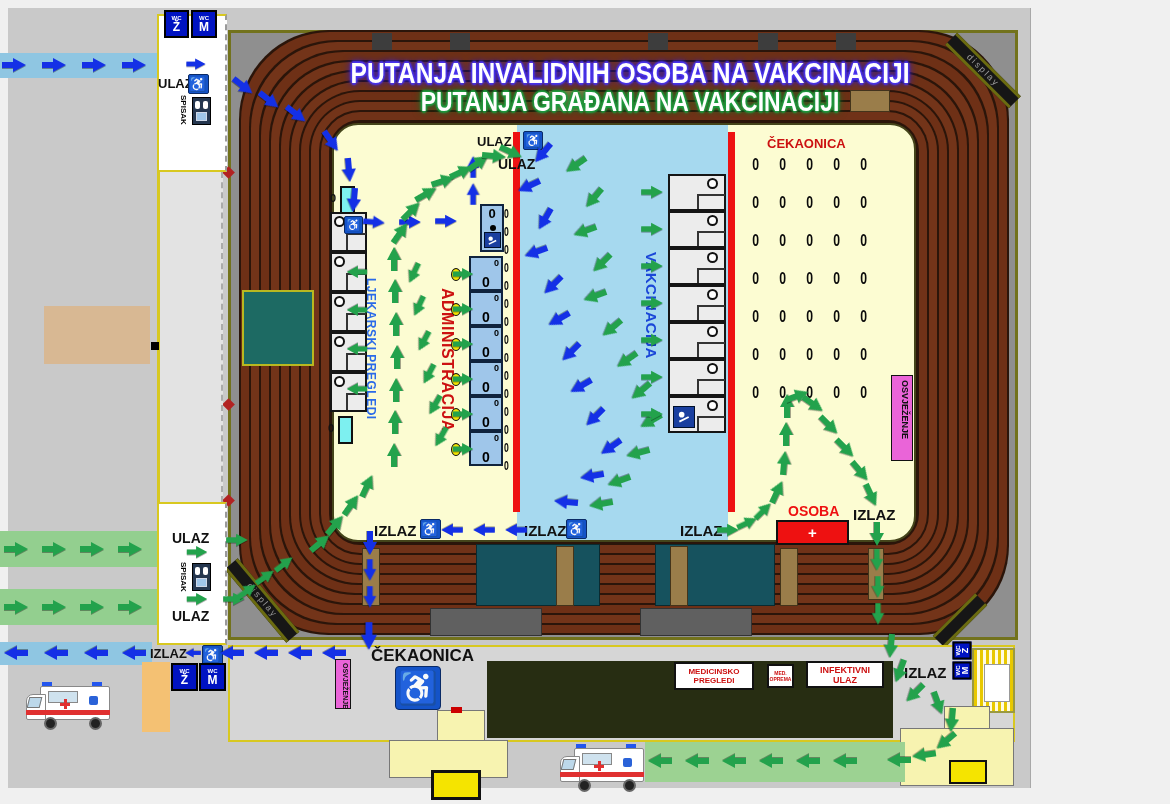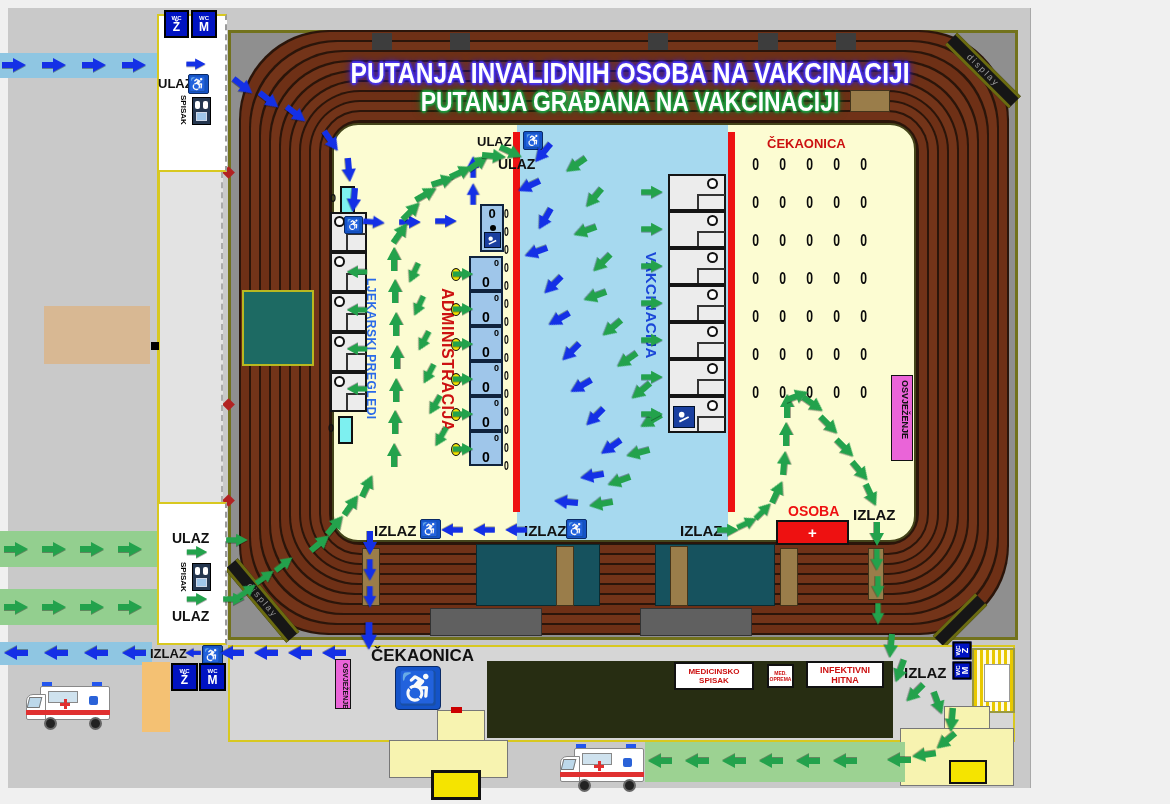--- a/index.html
+++ b/index.html
@@ -209,27 +209,27 @@
   <div class="osv" style="left:335px;top:659px;width:16px;height:50px;">
     <span class="rot90" style="left:13px;top:3px;font-size:7px;color:#111;">OSVJEŽENJE</span>
   </div>
   <div class="lab" style="left:371px;top:646px;font-size:17px;">ČEKAONICA</div>
   <div class="wch" style="left:395px;top:666px;width:44px;height:42px;font-size:32px;border-radius:4px;">
       <span>♿</span>
     </div>
 
   <div class="dark" style="left:487px;top:661px;width:406px;height:77px;"></div>
   <div class="rbox" style="left:674px;top:662px;width:80px;height:28px;font-size:8px;">
-      <span>MEDICINSKO SPISAK</span>
+      <span>MEDICINSKO PREGLEDI</span>
     </div>
   <div class="rbox" style="left:767px;top:664px;width:27px;height:24px;font-size:5px;">
       <span>MED. OPREMA</span>
     </div>
   <div class="rbox" style="left:806px;top:661px;width:78px;height:27px;font-size:9px;">
-      <span>INFEKTIVNI HITNA</span>
+      <span>INFEKTIVNI ULAZ</span>
     </div>
 
   <div class="lab" style="left:904px;top:664px;font-size:15px;">IZLAZ</div>
   <div class="wc" style="left:953px;top:641px;width:18px;height:19px;transform:rotate(-90deg);">
       <span class="s1">WC</span>
       <span class="s2" style="font-size:9px;">Ž</span>
     </div>
   <div class="wc" style="left:953px;top:661px;width:18px;height:19px;transform:rotate(-90deg);">
       <span class="s1">WC</span>
       <span class="s2" style="font-size:9px;">M</span>

